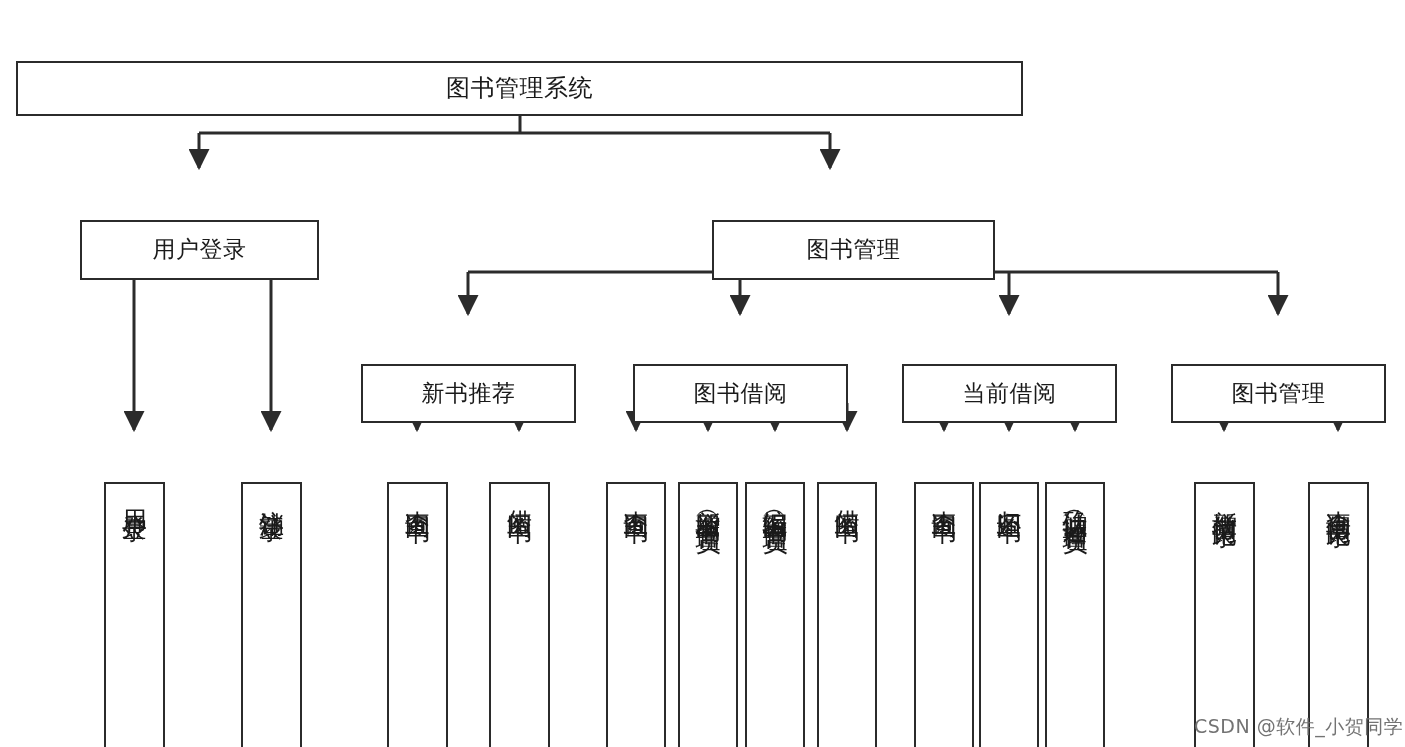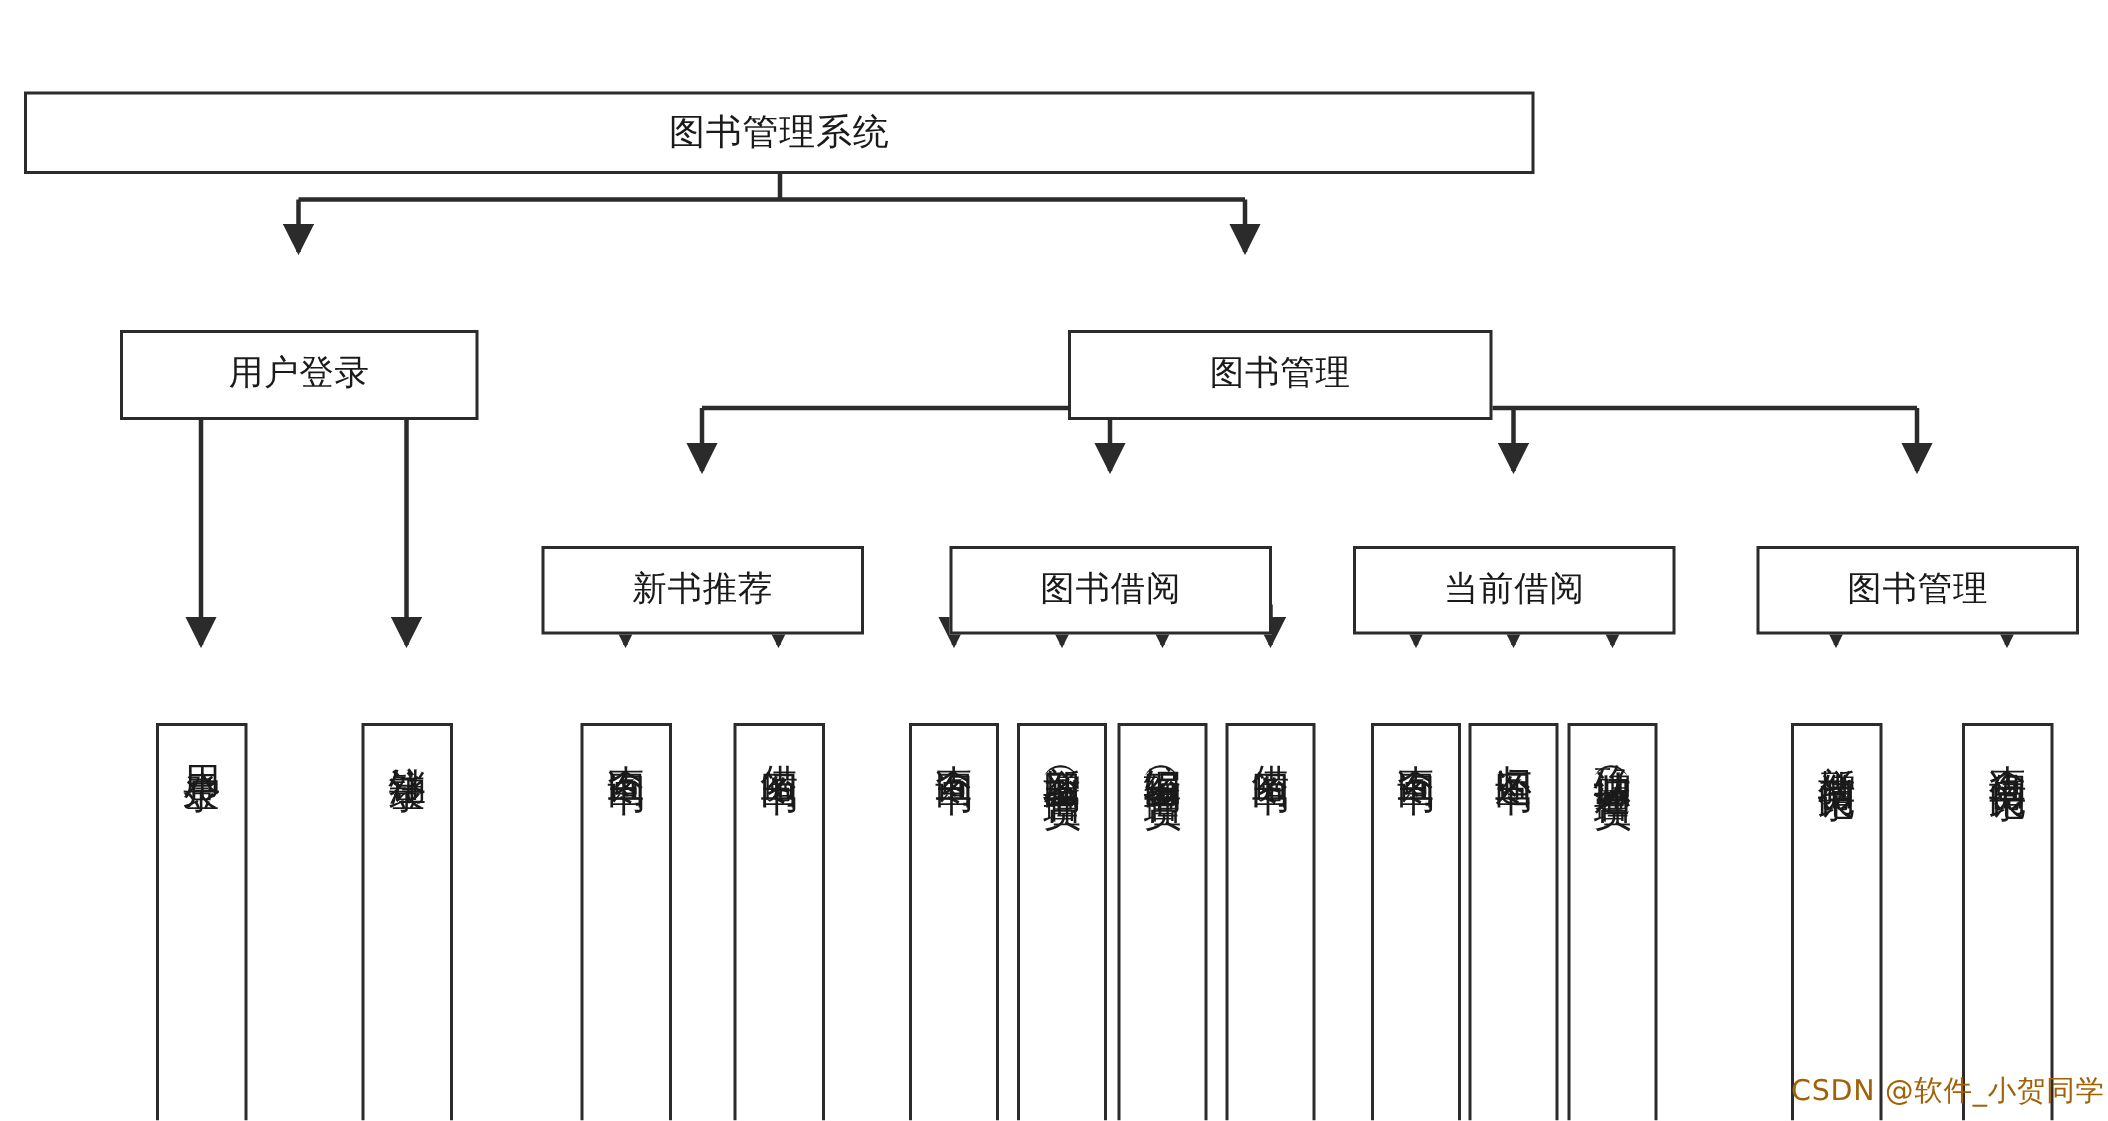--- a/index.html
+++ b/index.html
@@ -58,21 +58,21 @@
     writing-mode: vertical-rl;
     text-orientation: upright;
     font-size: 25px;
     line-height: 1;
     letter-spacing: 3px;
     white-space: nowrap;
   }
   .watermark {
     position: absolute;
     font-size: 19px;
-    color: #a16207;
+    color: #737373;
     white-space: nowrap;
     letter-spacing: 0.5px;
     z-index: 5;
   }
 </style>
 </head>
 <body>
 
 <div id="canvas">
 

